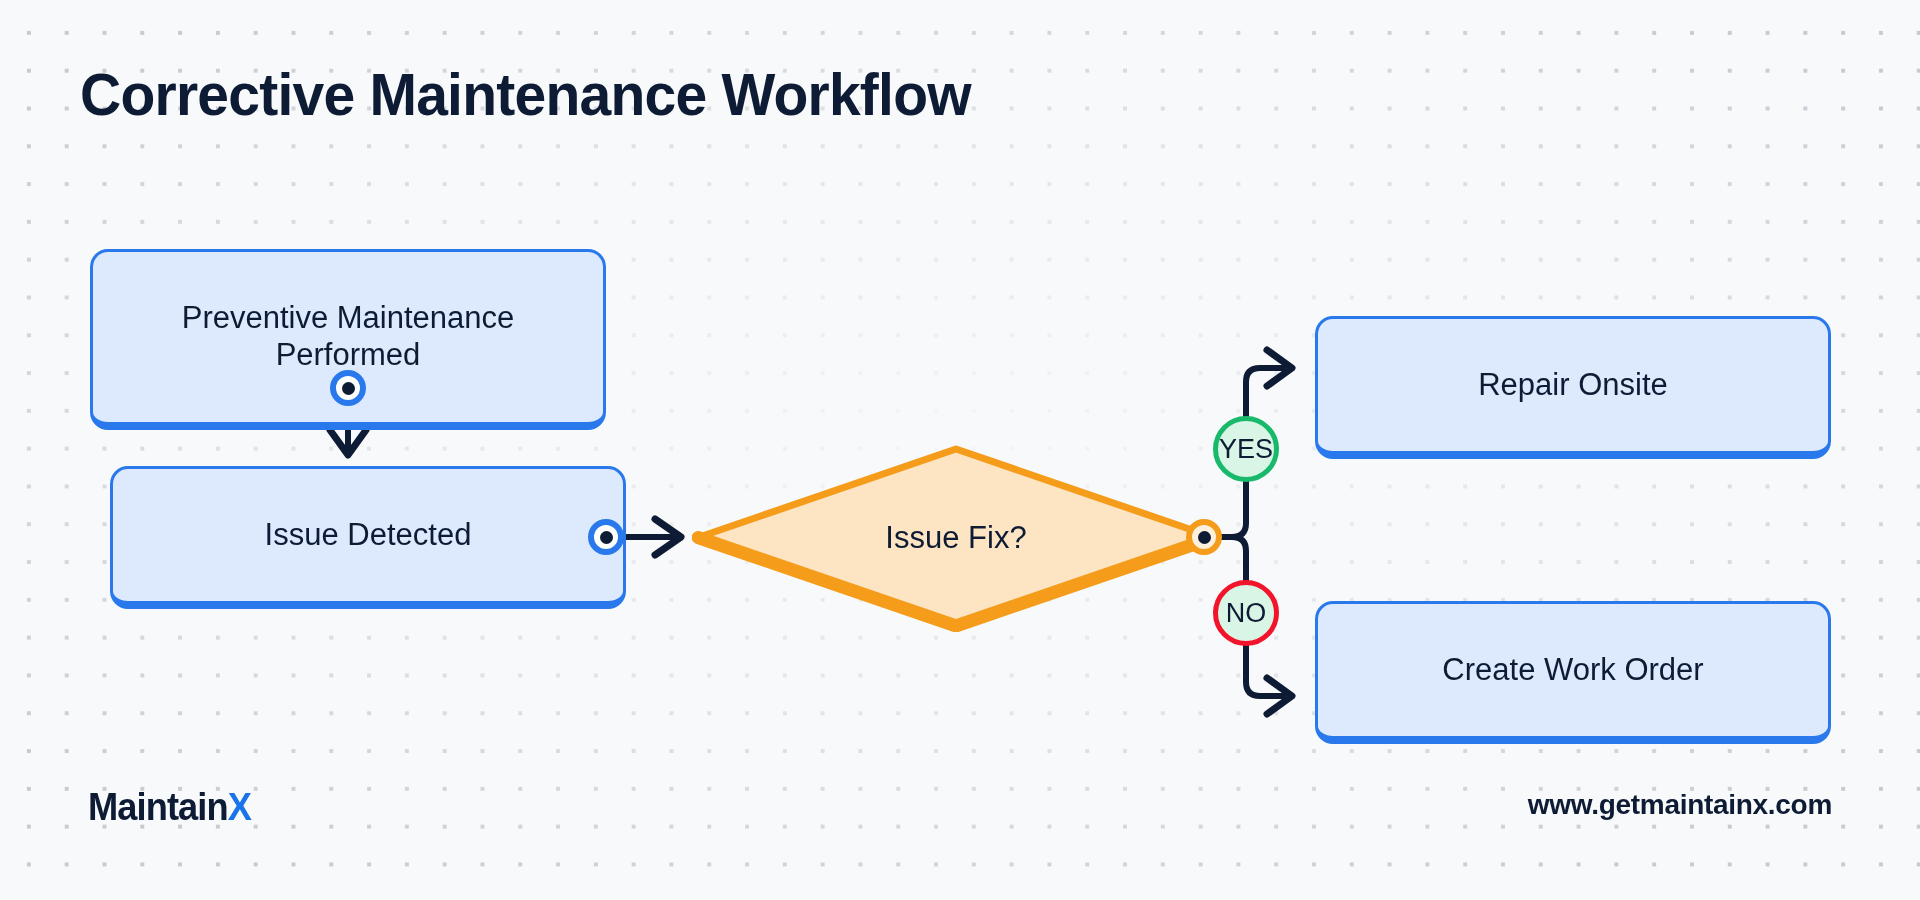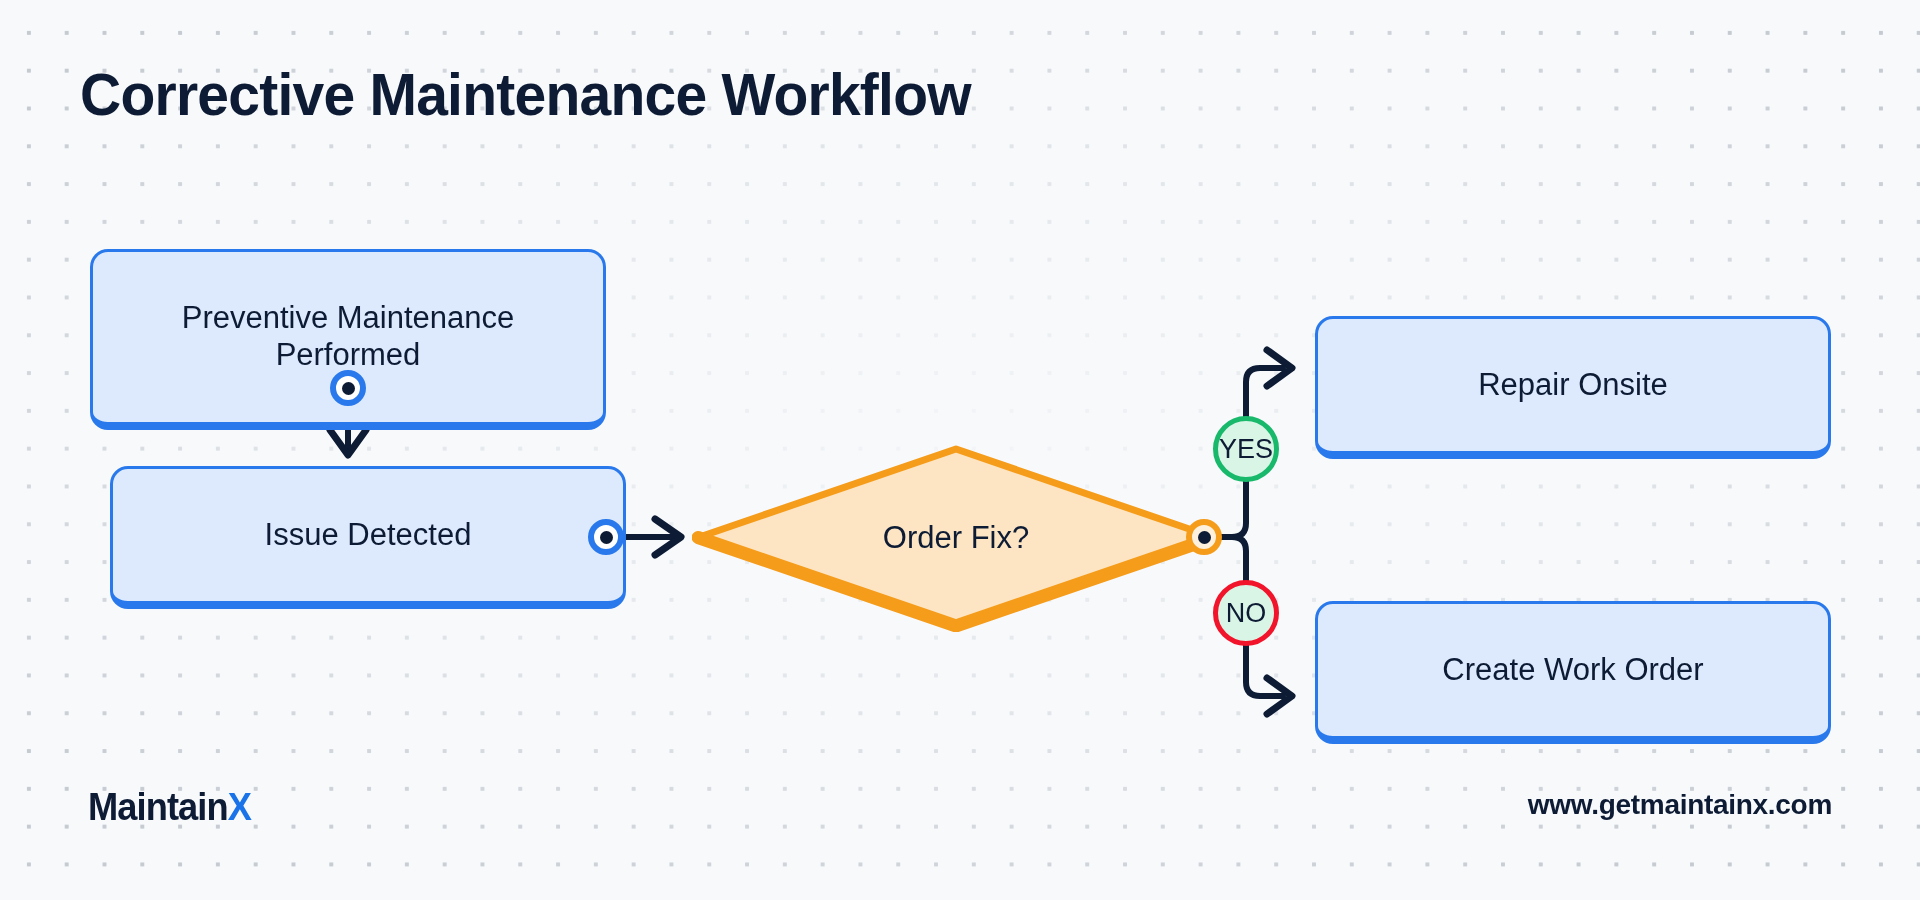--- a/index.html
+++ b/index.html
@@ -216,21 +216,21 @@
   <div class="node" id="node-workorder">
     <span class="node-label">Create Work Order</span>
   </div>
 
   <div id="node-decision">
     <svg class="diamond-shape" viewBox="0 0 528 189" preserveAspectRatio="none">
       <polygon points="264,6 522,94.5 264,183 6,94.5" fill="#fde4c2" stroke="#f59c1a" stroke-width="7" stroke-linejoin="round"></polygon>
       <polyline points="6,94.5 264,183 522,94.5" fill="none" stroke="#f59c1a" stroke-width="13" stroke-linejoin="round" stroke-linecap="round"></polyline>
     </svg>
     <div class="diamond-text">
-      <span>Order Fix?</span>
+      <span>Issue Fix?</span>
     </div>
   </div>
 
   <div class="conn-dot blue" id="dot-preventive-bottom"></div>
   <div class="conn-dot blue" id="dot-issue-right"></div>
   <div class="conn-dot orange" id="dot-decision-right"></div>
 
   <div class="badge" id="badge-yes">
     <span>YES</span>
   </div>

